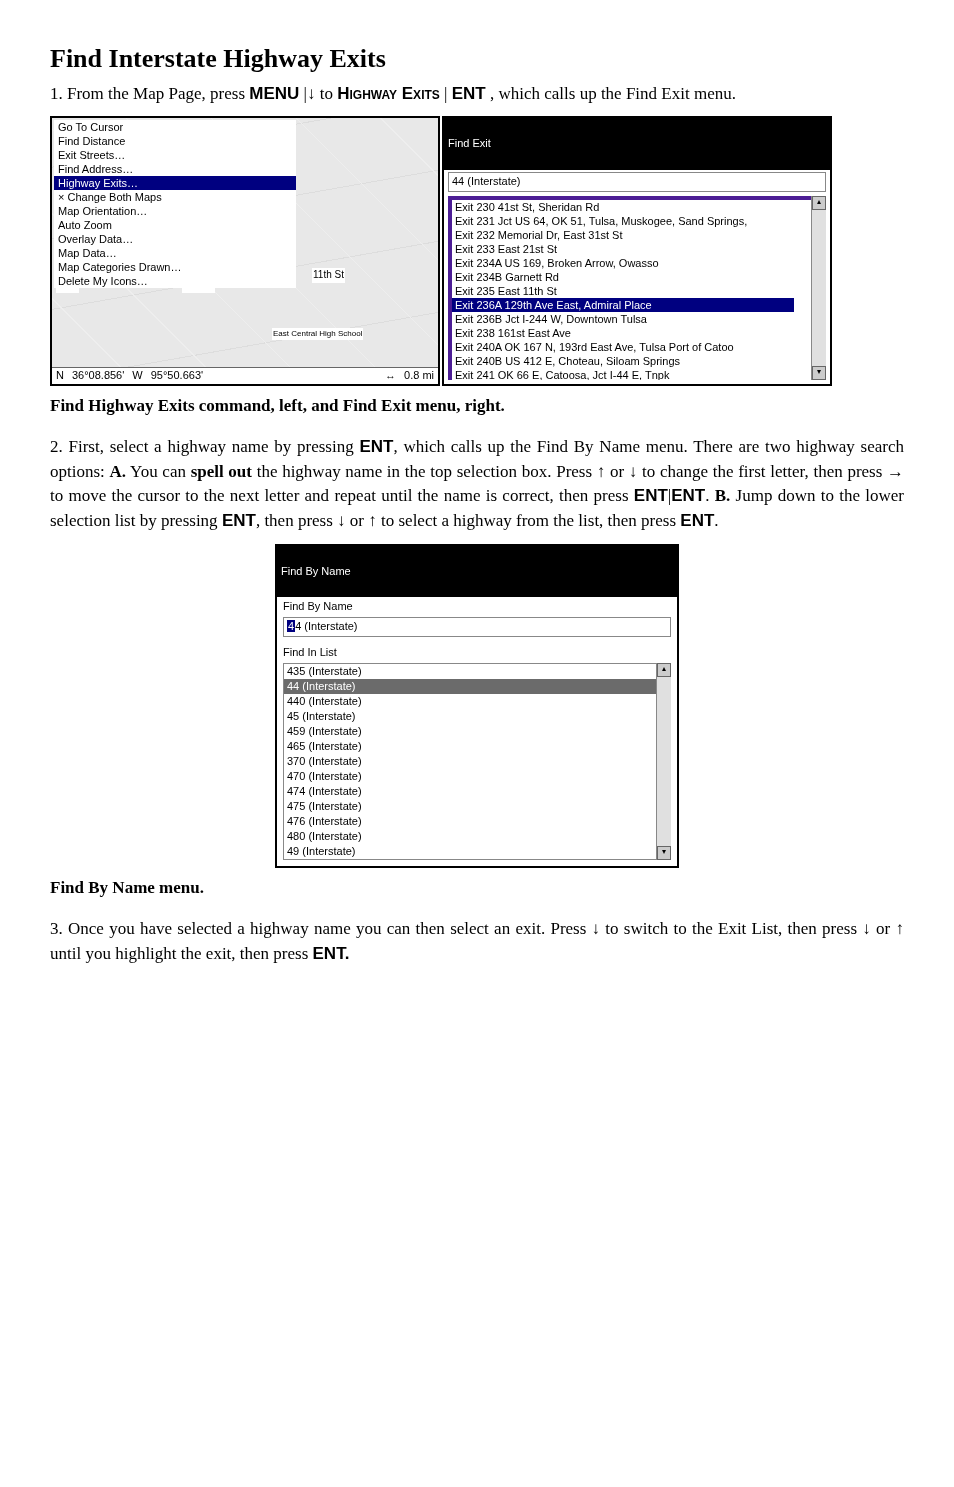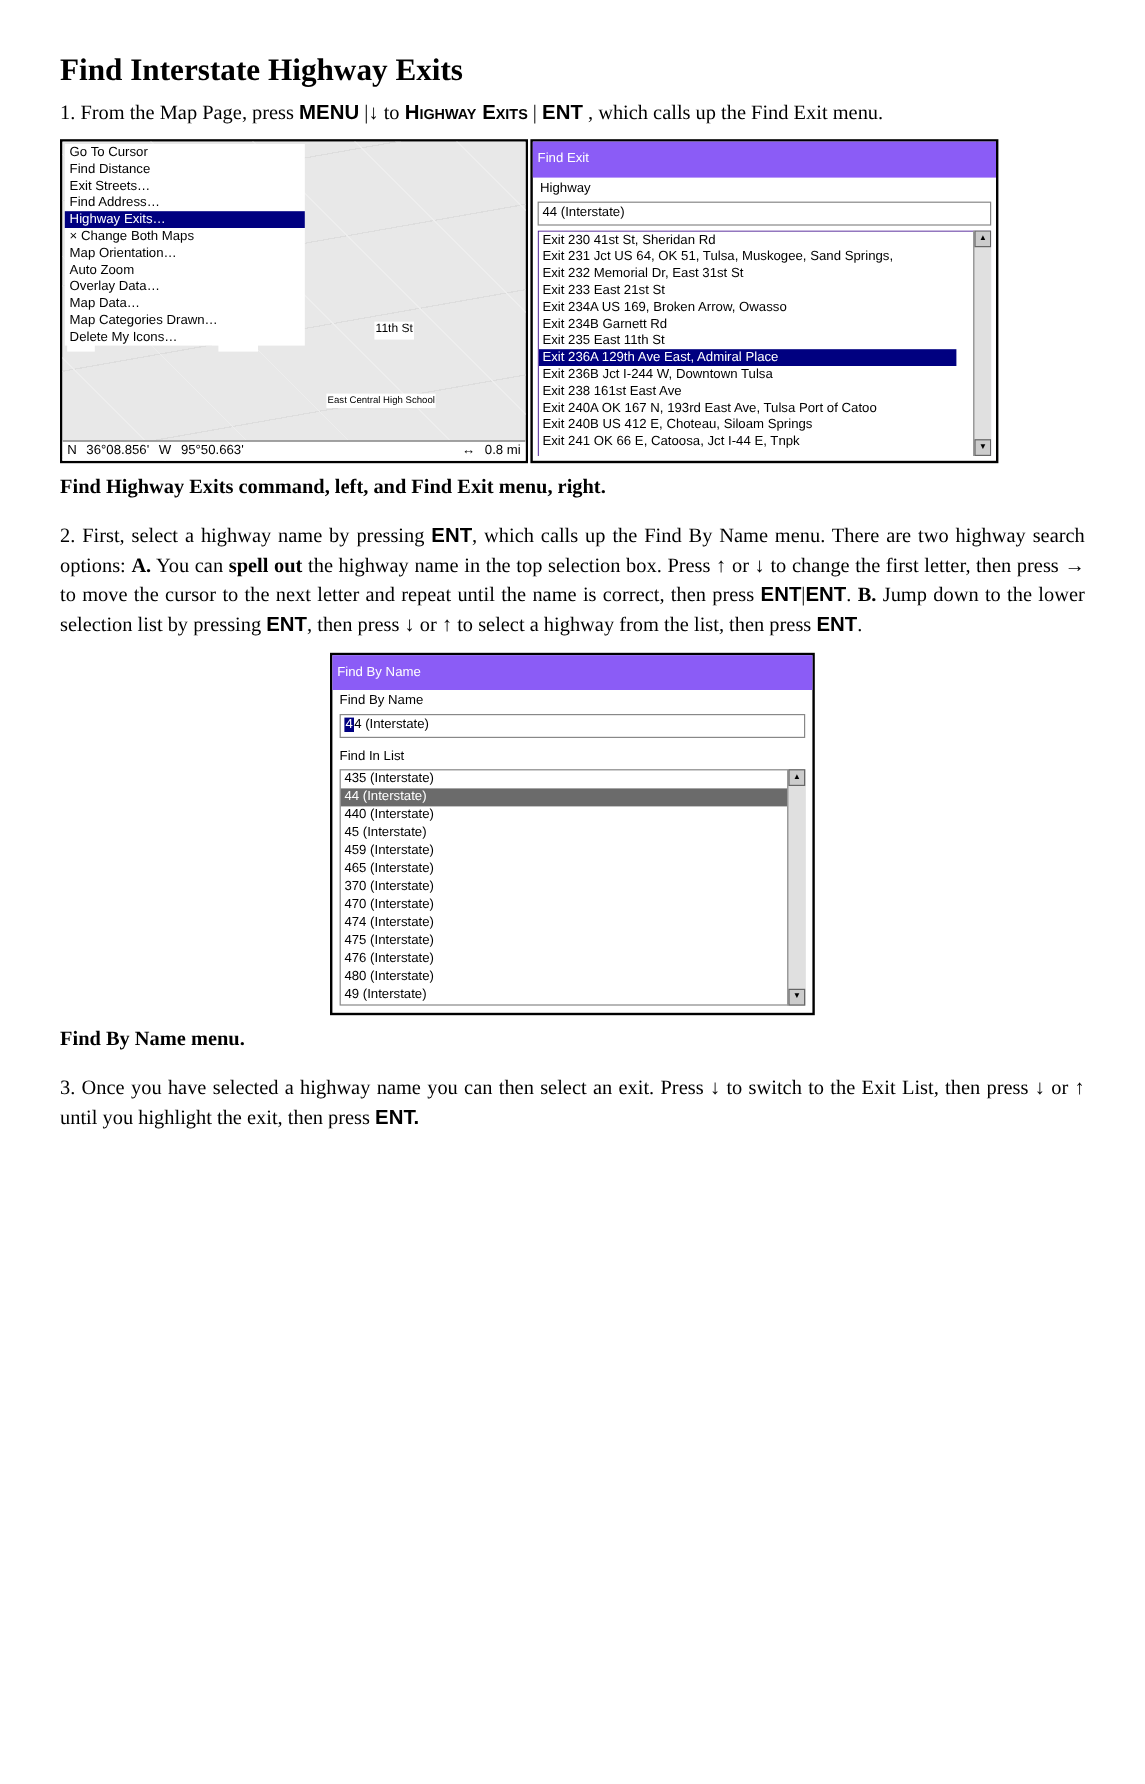--- a/index.html
+++ b/index.html
@@ -26,45 +26,45 @@
 .figrow { display: flex; gap: 0; margin: 10px 0 6px 0; }
 .panel {
   border: 2px solid #000;
   background: #fff;
   box-sizing: border-box;
 }
 .left-panel { width: 390px; height: 270px; position: relative; overflow: hidden; }
 .right-panel { width: 390px; height: 270px; margin-left: 2px; display: flex; flex-direction: column; }
 
 .menu-list {
-  position: absolute; left: 2px; top: 2px; width: 200px;
+  position: absolute; left: 2px; top: 2px; width: 242px;
   background: #fff; z-index: 2;
 }
 .menu-list div {
   padding: 0 4px; line-height: 14px; white-space: nowrap;
 }
 .menu-list .sel { background: #000080; color: #fff; }
 .map-backdrop {
   position: absolute; inset: 0;
   background:
     repeating-linear-gradient(45deg, #eee 0, #eee 1px, transparent 1px, transparent 60px),
     repeating-linear-gradient(-10deg, #ddd 0, #ddd 1px, transparent 1px, transparent 70px),
     #e8e8e8;
 }
 .status-bar {
   position: absolute; left: 0; right: 0; bottom: 0; height: 16px;
   display: flex; align-items: center; gap: 8px; padding: 0 4px;
   background: #fff; border-top: 1px solid #666;
 }
 .road-label { position: absolute; font-size: 10px; background: #fff; padding: 0 1px; }
 
-.header-dark { background: #8b5cf6; color: #fff; padding: 7px 4px; }
+.header-dark { background: #000000; color: #fff; padding: 18px 4px; }
 .hw-input { border: 1px solid #888; margin: 2px 4px; padding: 1px 3px; }
 .ex-list { flex: 1; margin: 2px 4px 4px 4px; overflow: hidden; position: relative; }
-.ex-list-inner { border: 1px solid #4c1d95; height: 100%; overflow: hidden; padding-right: 28px; }
+.ex-list-inner { border: 4px solid #4c1d95; height: 100%; overflow: hidden; padding-right: 28px; }
 .ex-list .row { padding: 0 3px; line-height: 14px; white-space: nowrap; overflow: hidden; text-overflow: clip; }
 .ex-list .sel { background: #000080; color: #fff; }
 .scroll {
   position: absolute; right: 0; top: 0; bottom: 0; width: 14px;
   background: #e0e0e0; border-left: 1px solid #888;
   display: flex; flex-direction: column; justify-content: space-between; align-items: center;
 }
 .scroll .btn { width: 12px; height: 12px; background: #ccc; border: 1px solid #666; font-size: 8px; line-height: 10px; text-align: center; }
 
 .fbn-panel {
@@ -122,21 +122,20 @@
       <span>W</span>
       <span>95°50.663'</span>
       <span style="flex:1"></span>
       <span>↔</span>
       <span>0.8 mi</span>
     </div>
   </div>
 
   <div class="panel right-panel mono-ui">
     <div class="header-dark">Find Exit</div>
-    <div class="label-line">Highway</div>
     <div class="hw-input">44 (Interstate)</div>
     <div class="ex-list">
       <div class="ex-list-inner">
         <div class="row">Exit 230 41st St, Sheridan Rd</div>
         <div class="row">Exit 231 Jct US 64, OK 51, Tulsa, Muskogee, Sand Springs,</div>
         <div class="row">Exit 232 Memorial Dr, East 31st St</div>
         <div class="row">Exit 233 East 21st St</div>
         <div class="row">Exit 234A US 169, Broken Arrow, Owasso</div>
         <div class="row">Exit 234B Garnett Rd</div>
         <div class="row">Exit 235 East 11th St</div>

